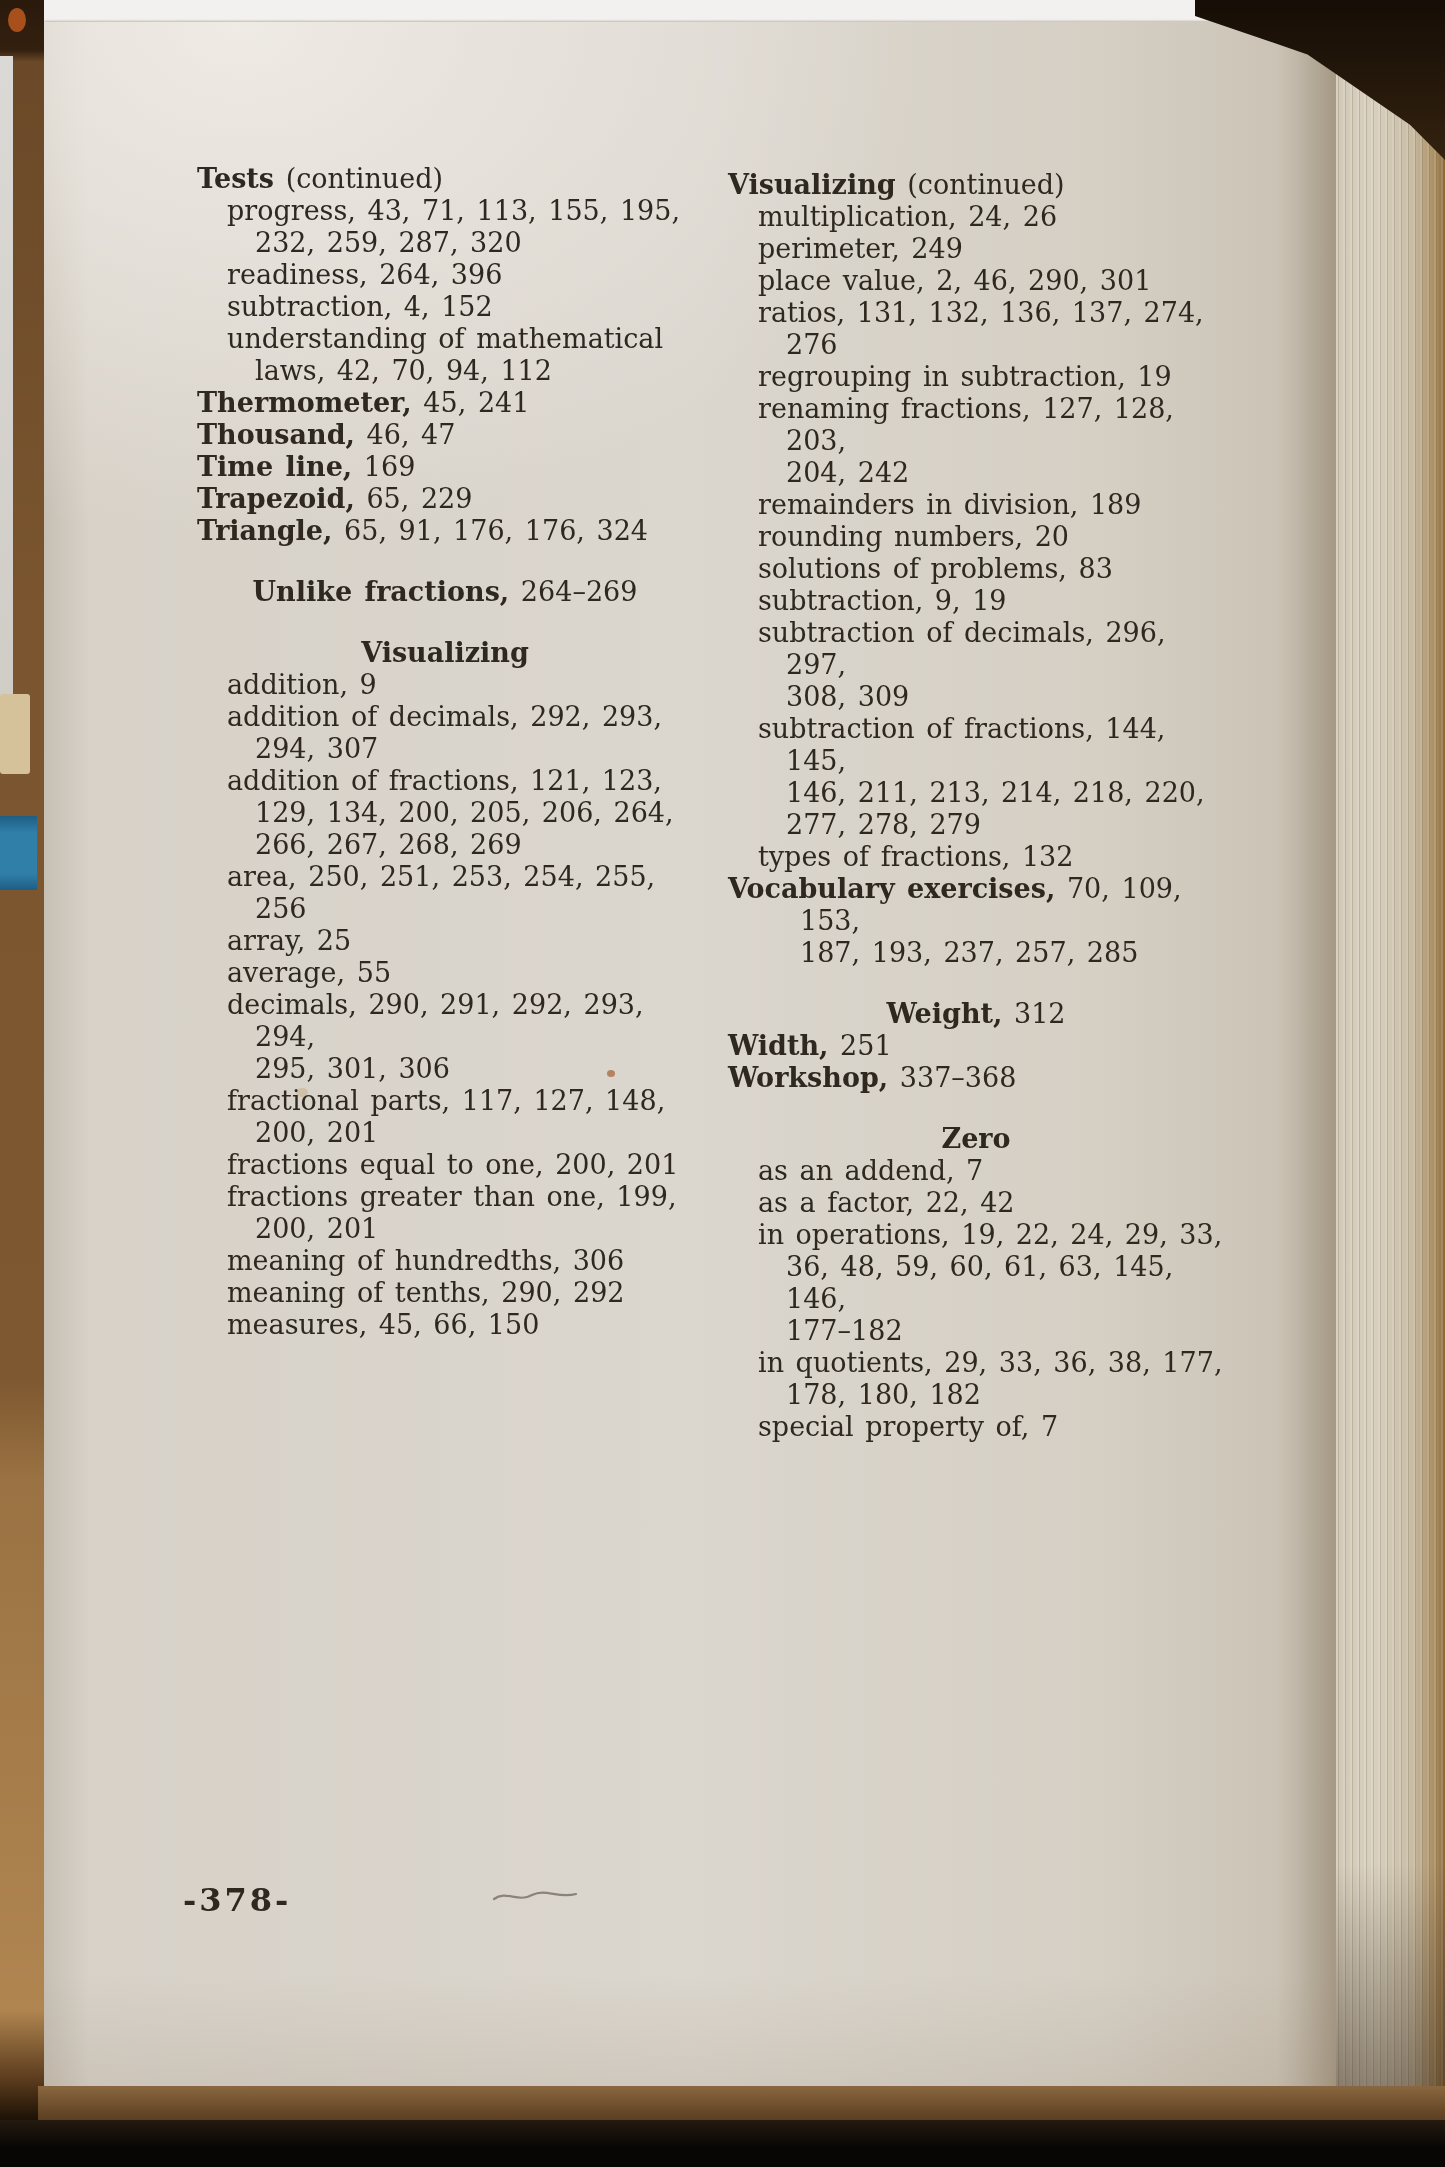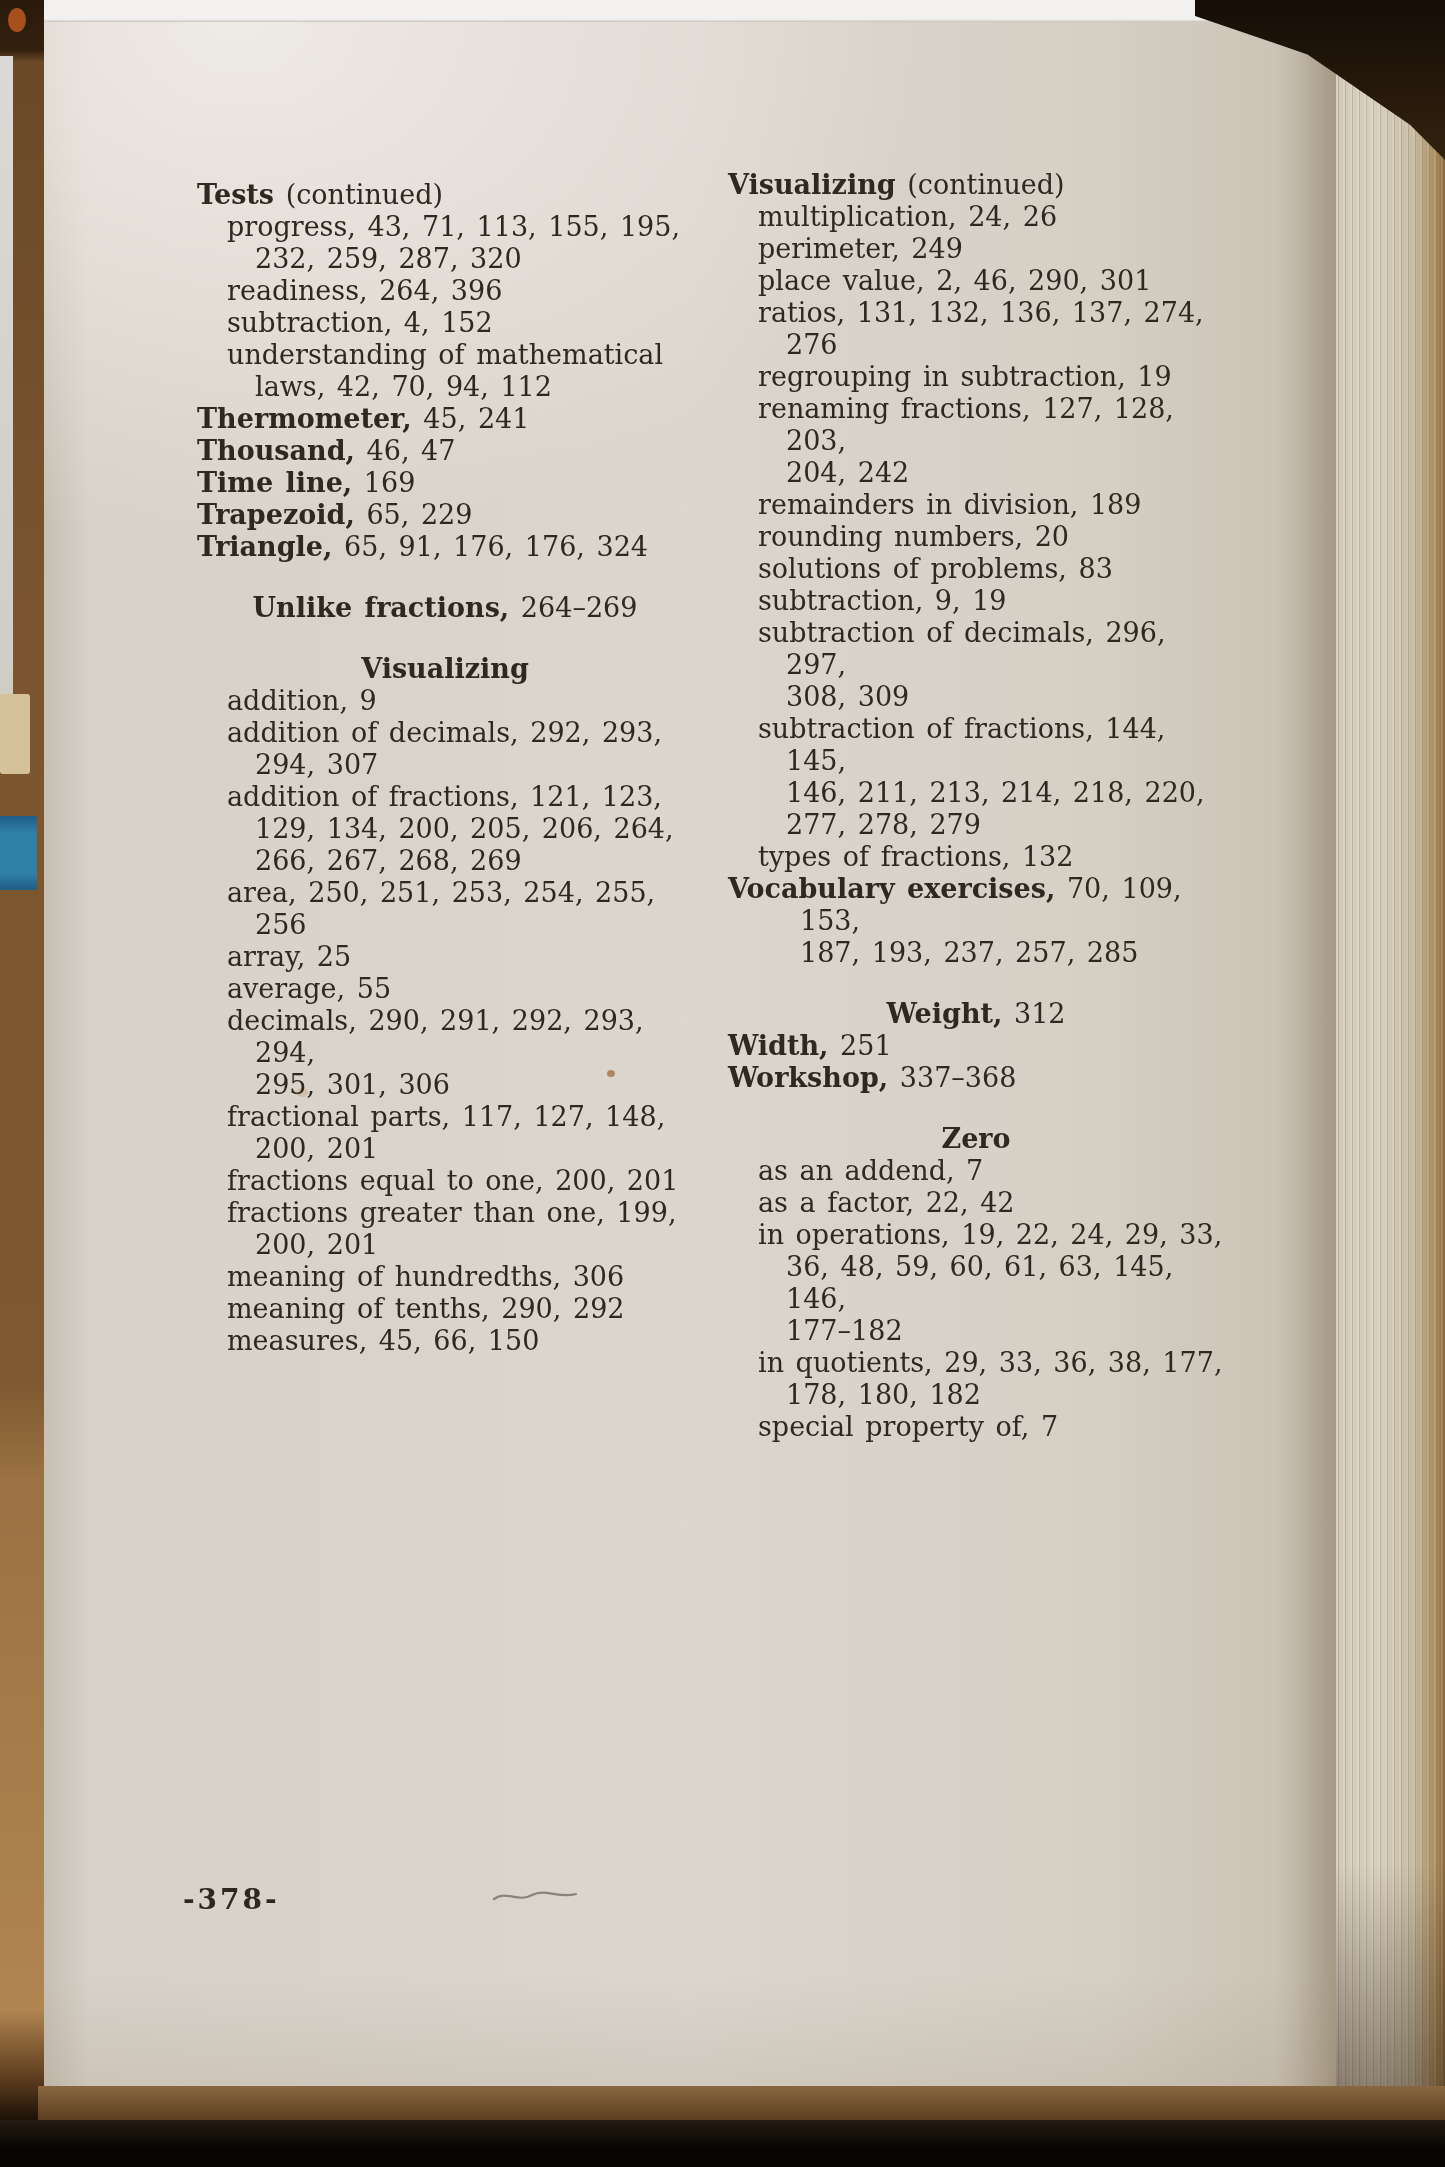--- a/index.html
+++ b/index.html
@@ -39,28 +39,28 @@
 
   
   #bottom-edge{position:absolute;left:38px;top:2086px;width:1407px;height:46px;
     background:linear-gradient(180deg,#8a6740,#4a3015);}
   #bottom-black{position:absolute;left:0;top:2120px;width:1445px;height:47px;
     background:linear-gradient(180deg,#241a10,var(--shadow,#070604) 60%);}
 
   
   .col{position:absolute;width:496px;font-size:27px;line-height:32px;color:var(--ink,#2e2821);
        text-align:left;word-spacing:3px;white-space:normal;}
-  #col-left{left:197px;top:179px;}
+  #col-left{left:197px;top:163px;}
   #col-right{left:728px;top:169px;}
   .entry{padding-left:72px;text-indent:-72px;white-space:pre-wrap;}
   .entry.gap{margin-top:29px;text-align:center;}
   .term{font-weight:bold;}
   .sub{padding-left:58px;text-indent:-28px;white-space:pre-wrap;}
 
-  #pageno{position:absolute;left:183px;top:1884px;font-size:28px;line-height:32px;
+  #pageno{position:absolute;left:183px;top:1884px;font-size:32px;line-height:32px;
     font-weight:bold;letter-spacing:3px;color:var(--ink,#2e2821);}
 
   
   #speck1{position:absolute;left:607px;top:1070px;width:8px;height:7px;background:#a5693a;border-radius:50%;opacity:.75;}
   #speck2{position:absolute;left:296px;top:1088px;width:12px;height:9px;background:#c7a87e;border-radius:50%;opacity:.45;}
   #squiggle{position:absolute;left:492px;top:1886px;}
 </style>
 </head>
 <body>
 

